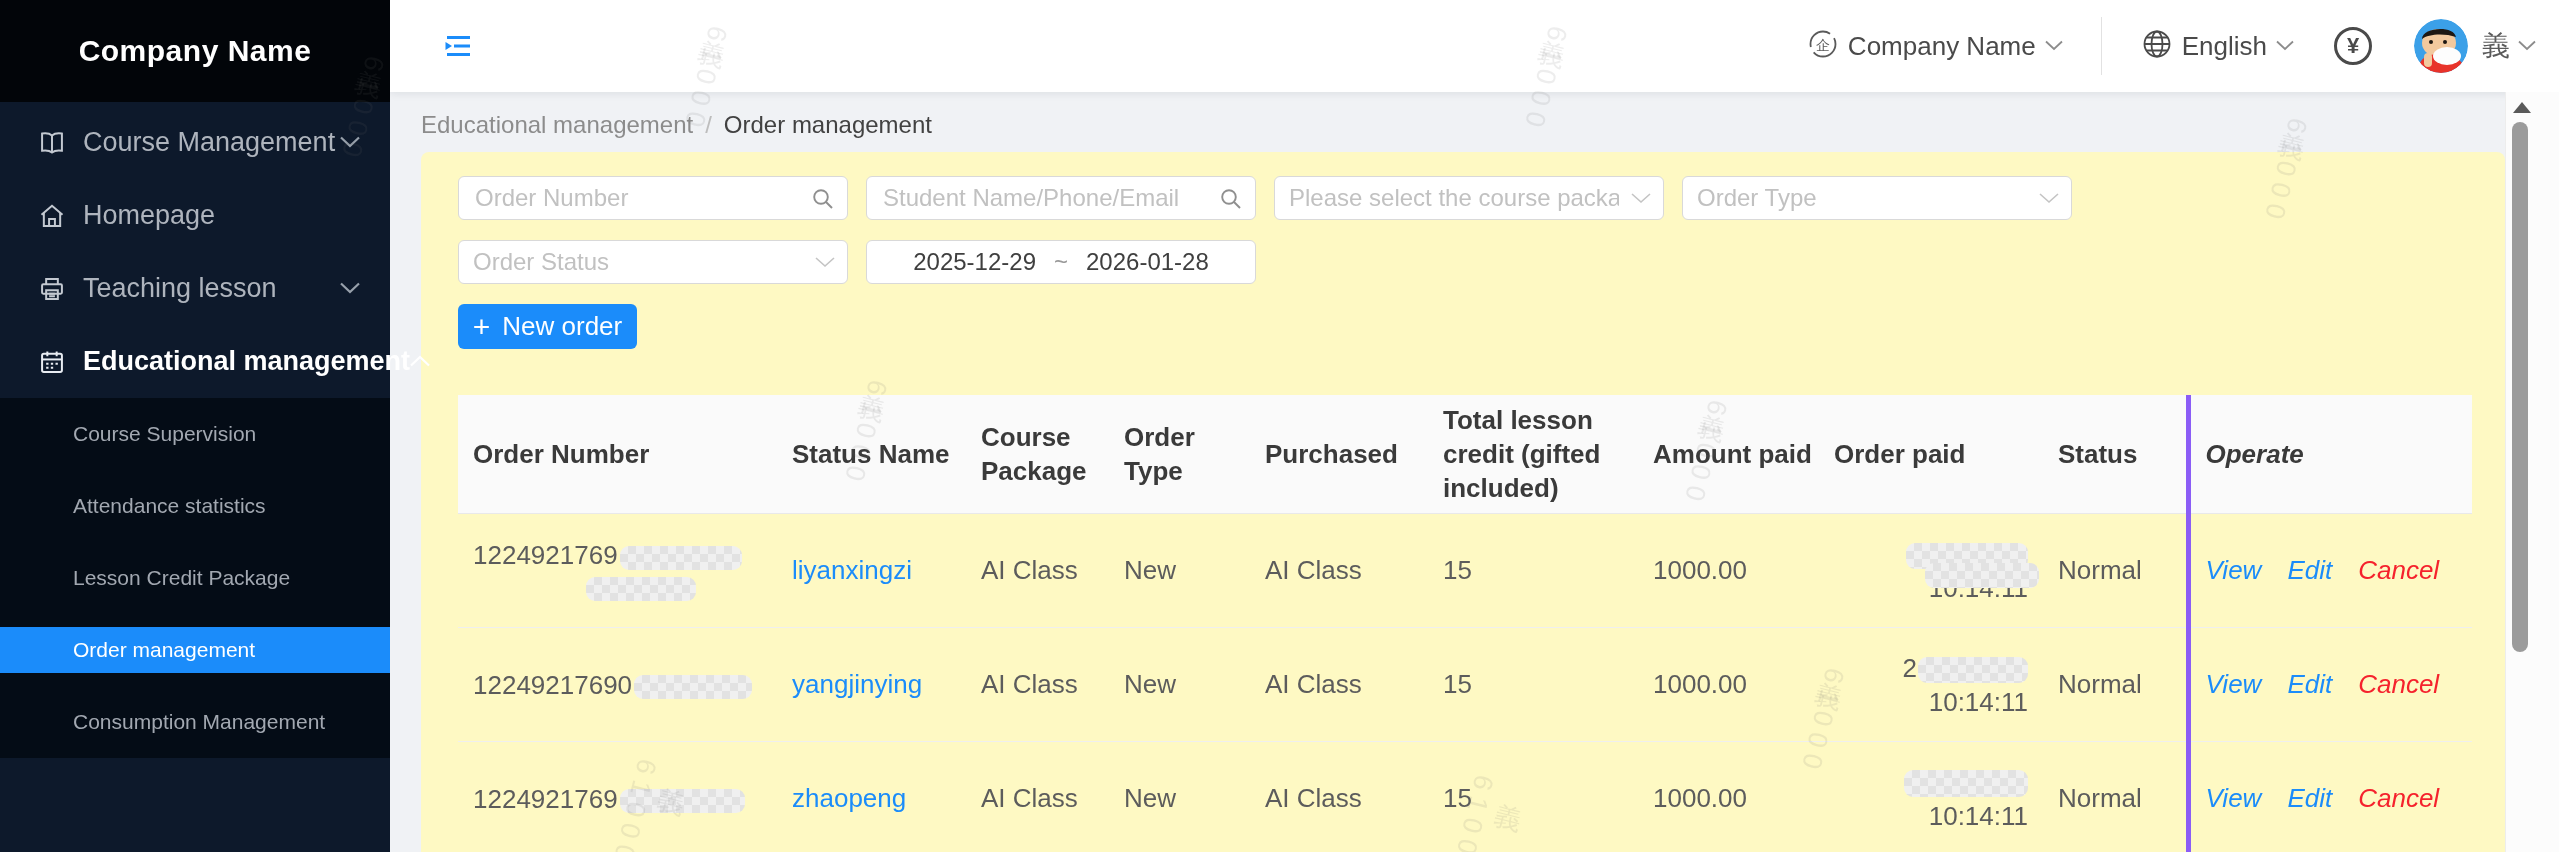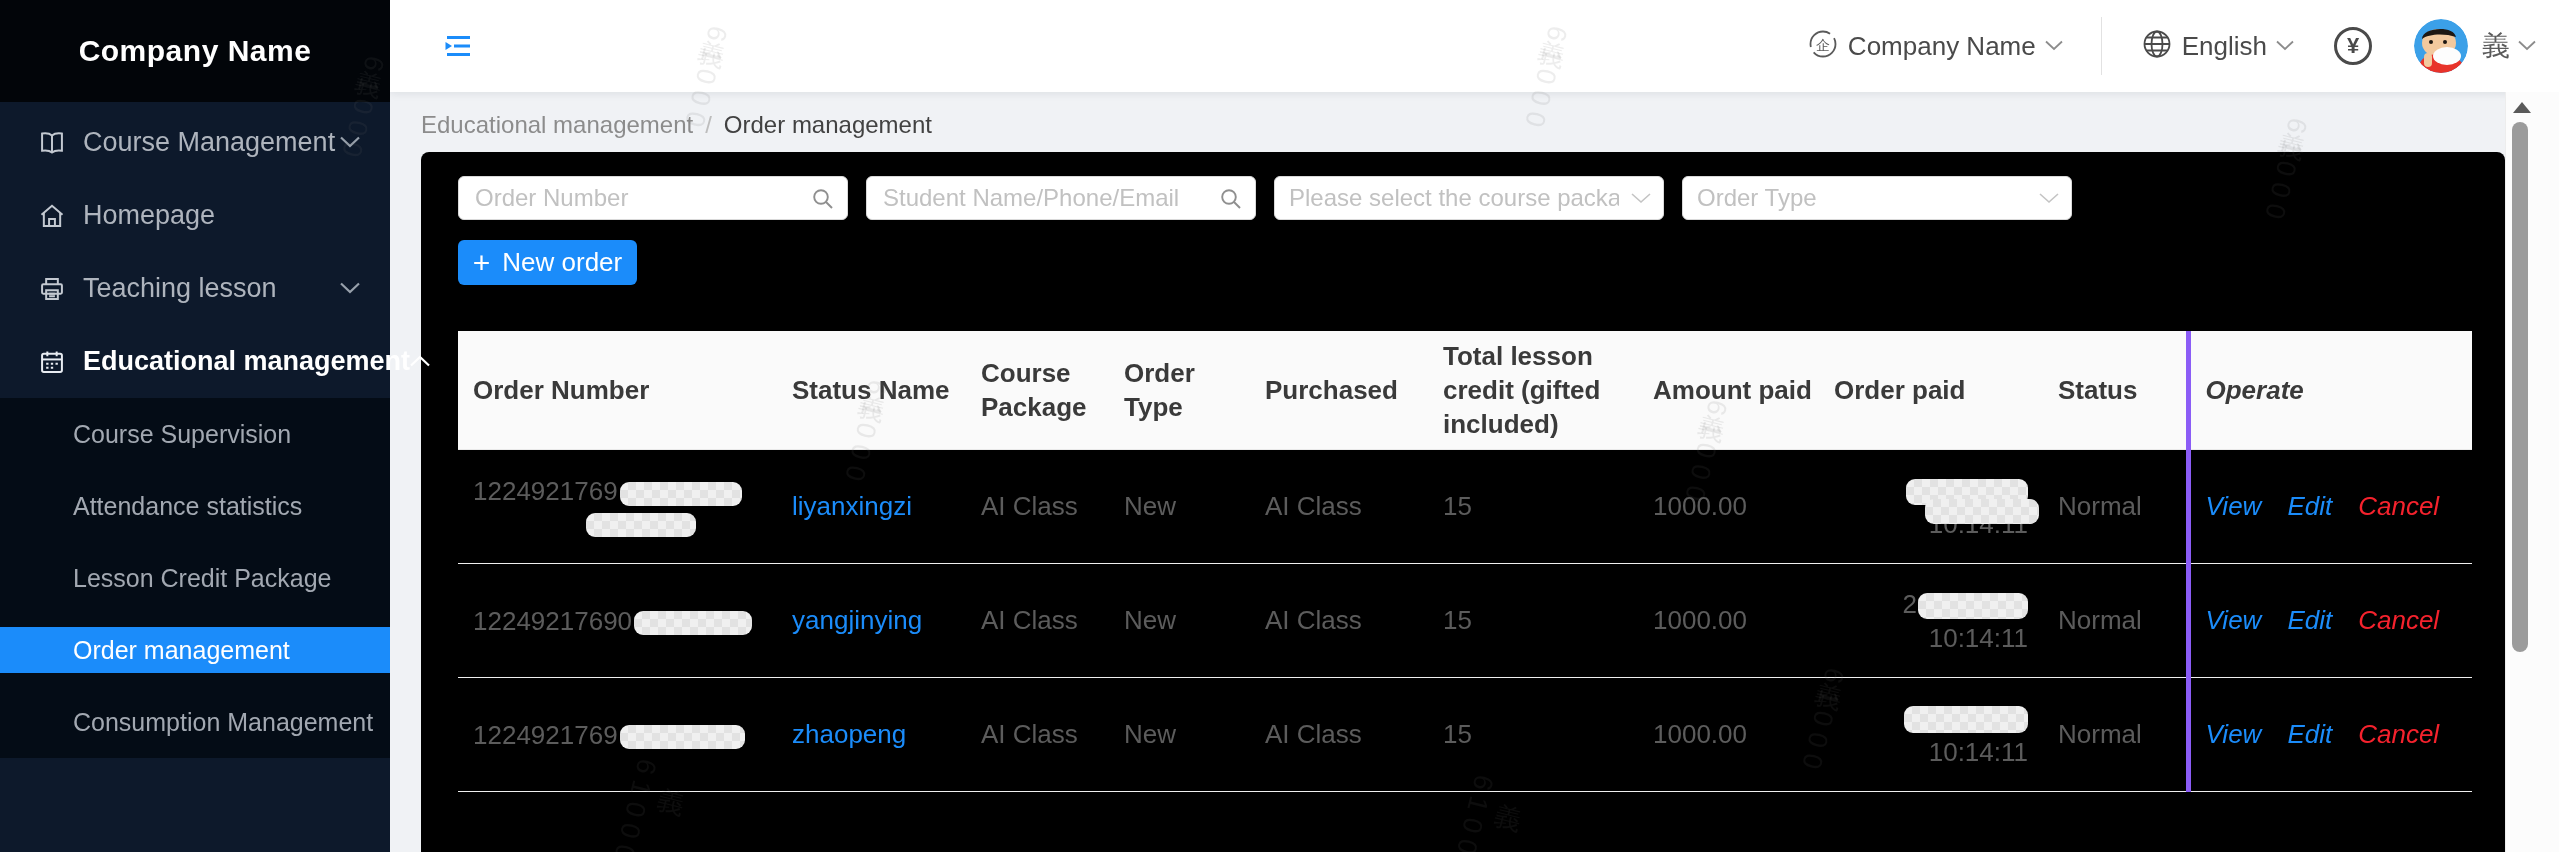--- a/index.html
+++ b/index.html
@@ -11,42 +11,42 @@
   .logo{height:102px;background:#020509;display:flex;align-items:center;justify-content:center;}
   .logo span{color:#fff;font-size:30px;font-weight:600;letter-spacing:.5px;}
   .menu{list-style:none;margin:4px 0 0 0;padding:0;}
   .menu li{height:73px;display:flex;align-items:center;padding:0 30px 0 38px;cursor:pointer;}
   .menu .mi-icon{width:28px;height:28px;flex:0 0 28px;display:flex;align-items:center;}
   .menu .mi-label{margin-left:17px;font-size:27px;color:#aeb4bd;white-space:nowrap;}
   .menu li.open .mi-label{color:#ffffff;font-weight:600;}
   .menu .mi-chevron{margin-left:auto;}
   .submenu{list-style:none;margin:0;padding:0;background:#040c16;}
   .submenu li{height:72px;display:flex;align-items:center;padding-left:73px;position:relative;cursor:pointer;}
-  .submenu .smi-label{font-size:25px;color:#a2a8b1;position:relative;z-index:2;white-space:nowrap;}
+  .submenu .smi-label{font-size:21px;color:#a2a8b1;position:relative;z-index:2;white-space:nowrap;}
   .submenu li.active::before{content:"";position:absolute;left:0;right:0;top:13px;bottom:13px;background:#1b8cfa;}
   .submenu li.active .smi-label{color:#fff;}
 
   
   .topbar{position:absolute;left:390px;top:0;width:2169px;height:92px;background:#fff;display:flex;align-items:center;padding:0 23px 0 54px;box-sizing:border-box;box-shadow:0 2px 8px rgba(0,21,41,.08);z-index:4;}
   .fold-btn{width:28px;height:26px;cursor:pointer;display:flex;align-items:center;}
   .tb-right{margin-left:auto;display:flex;align-items:center;}
   .tb-item{display:flex;align-items:center;cursor:pointer;}
   .tb-text{font-size:26px;color:#4a4a4a;margin:0 9px 0 10px;white-space:nowrap;}
   .tb-divider{width:1px;height:58px;background:#e2e2e2;margin:0 40px 0 38px;}
   .yen-badge{width:38px;height:38px;border:3px solid #4a4a4a;border-radius:50%;display:flex;align-items:center;justify-content:center;font-size:22px;font-weight:700;color:#4a4a4a;margin:0 42px 0 40px;cursor:pointer;box-sizing:border-box;}
   .avatar{width:54px;height:54px;border-radius:50%;overflow:hidden;flex:0 0 54px;cursor:pointer;}
   .user-name{font-size:28px;color:#5a5a5a;margin:0 8px 0 14px;}
 
   
   .content{position:absolute;left:390px;top:92px;width:2115px;height:760px;background:#f0f2f5;overflow:hidden;}
   .breadcrumb{margin:18px 0 12px 31px;font-size:24px;height:30px;display:flex;align-items:center;}
   .bc-parent{color:#8c8c8c;}
   .bc-sep{color:#bdbdbd;margin:0 12px;}
   .bc-current{color:#424242;}
-  .card{margin-left:31px;width:2084px;height:700px;background:#000000;border-radius:8px 8px 0 0;box-sizing:border-box;padding:24px 33px 0 37px;position:relative;}
+  .card{margin-left:31px;width:2084px;height:700px;background:#fef9c3;border-radius:8px 8px 0 0;box-sizing:border-box;padding:24px 33px 0 37px;position:relative;}
 
   .frow{display:flex;margin-bottom:20px;}
   .ctl{width:390px;height:44px;border:1px solid #d9d9d9;border-radius:6px;box-sizing:border-box;background:#fff;margin-right:18px;display:flex;align-items:center;position:relative;}
   .ctl input{border:none;outline:none;background:transparent;width:330px;margin-left:14px;font-size:24px;color:#434343;font-family:"Liberation Sans",sans-serif;}
   .ctl input::placeholder{color:#c1c1c1;}
   .ctl .ph{margin-left:14px;font-size:24px;color:#c1c1c1;white-space:nowrap;overflow:hidden;max-width:330px;}
   .ctl .tail-ic{position:absolute;right:12px;top:10px;}
   .daterange{justify-content:center;}
   .daterange .dval{font-size:24px;color:#3f3f3f;}
   .daterange .dsep{font-size:24px;color:#9a9a9a;margin:0 18px;}
@@ -277,20 +277,35 @@
         <div class="ctl">
           <span class="ph">Order Type</span>
           <span class="tail-ic">
             <svg width="20" height="22" viewBox="0 0 20 12" fill="none" stroke="#c4c4c4" stroke-width="1.6">
                 <polyline points="1,2 10,10 19,2"></polyline>
               </svg>
           </span>
         </div>
       </div>
 
+      <div class="frow">
+        <div class="ctl">
+          <span class="ph">Order Status</span>
+          <span class="tail-ic">
+            <svg width="20" height="22" viewBox="0 0 20 12" fill="none" stroke="#c4c4c4" stroke-width="1.6">
+                <polyline points="1,2 10,10 19,2"></polyline>
+              </svg>
+          </span>
+        </div>
+        <div class="ctl daterange">
+          <span class="dval">2025-12-29</span>
+          <span class="dsep">~</span>
+          <span class="dval">2026-01-28</span>
+        </div>
+      </div>
 
       <button class="btn-primary">
         <span class="plus">+</span>
         <span>New order</span>
       </button>
 
       <table class="tbl">
         <colgroup>
           <col style="width:319px">
             <col style="width:189px">

